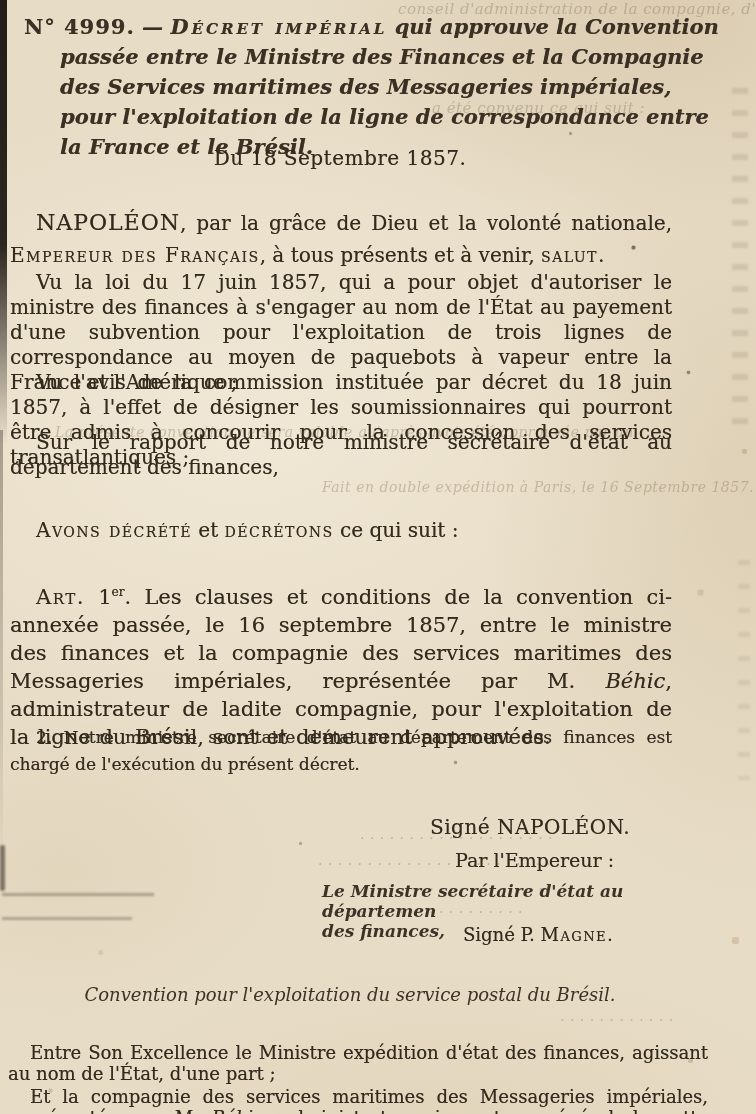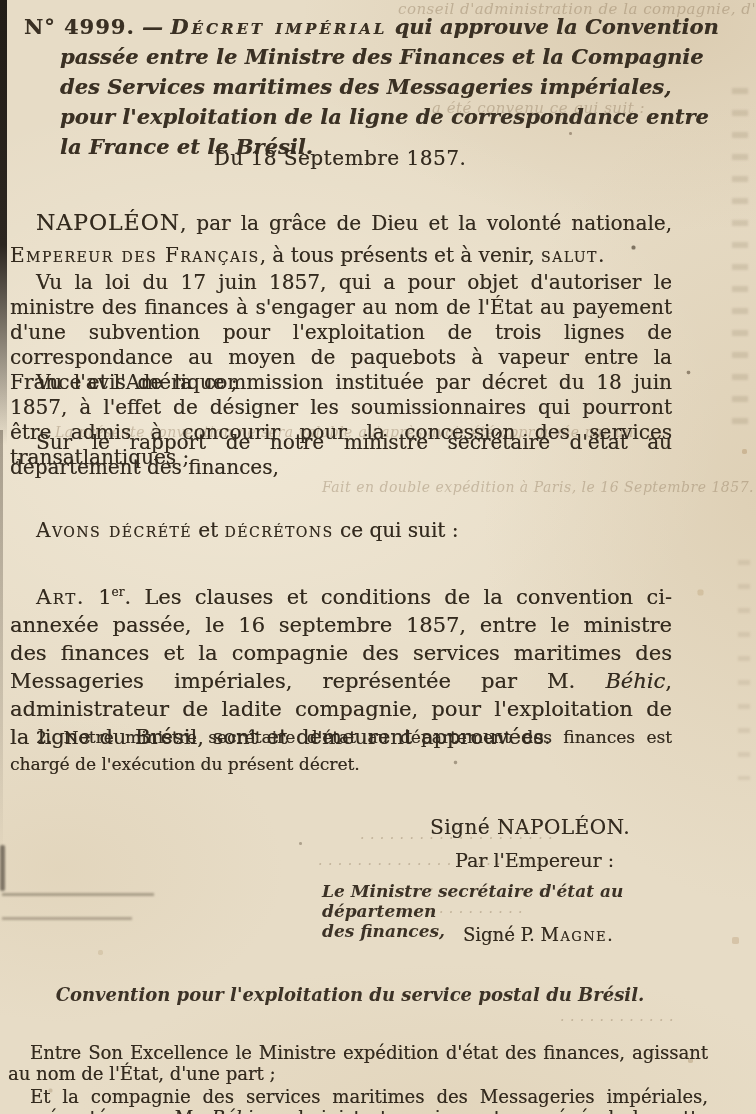--- a/index.html
+++ b/index.html
@@ -69,21 +69,21 @@
   #p-avons{top:498px;}
   #p-art1{top:540px;font-size:21px;line-height:28px;word-spacing:2px;margin-top:43px;}
   #p-art2{top:707px;font-size:17px;line-height:27px;}
   #p-fait{top:762px;text-align:left;}
   sup{font-size:12px;vertical-align:super;line-height:0;}
   .itname{font-style:italic;}
   #sig-emperor{top:815px;left:430px;font-size:20px;letter-spacing:.5px;}
   #sig-par{top:849px;left:455px;font-size:19px;}
   #sig-minister{top:881px;left:322px;width:400px;font-style:italic;font-size:17px;line-height:20px;font-weight:bold;color:#3c3226;}
   #sig-magne{top:924px;left:463px;font-size:18px;}
-  #conv-title{top:984px;left:10px;width:680px;text-align:center;font-style:italic;font-size:18px;font-weight:bold;color:#3c3226;}
+  #conv-title{top:984px;left:10px;width:680px;text-align:center;font-style:italic;font-size:18px;font-weight:normal;color:#3c3226;}
   .conv-p{left:8px;width:700px;text-align:justify;font-size:18px;line-height:21px;text-indent:22px;}
   #conv-p1{top:1024px;}
   #conv-p2{top:1068px;}
 </style>
 </head>
 <body>
 
 <div class="page">
 
   <div class="bleed-layer" id="bleed-layer">

